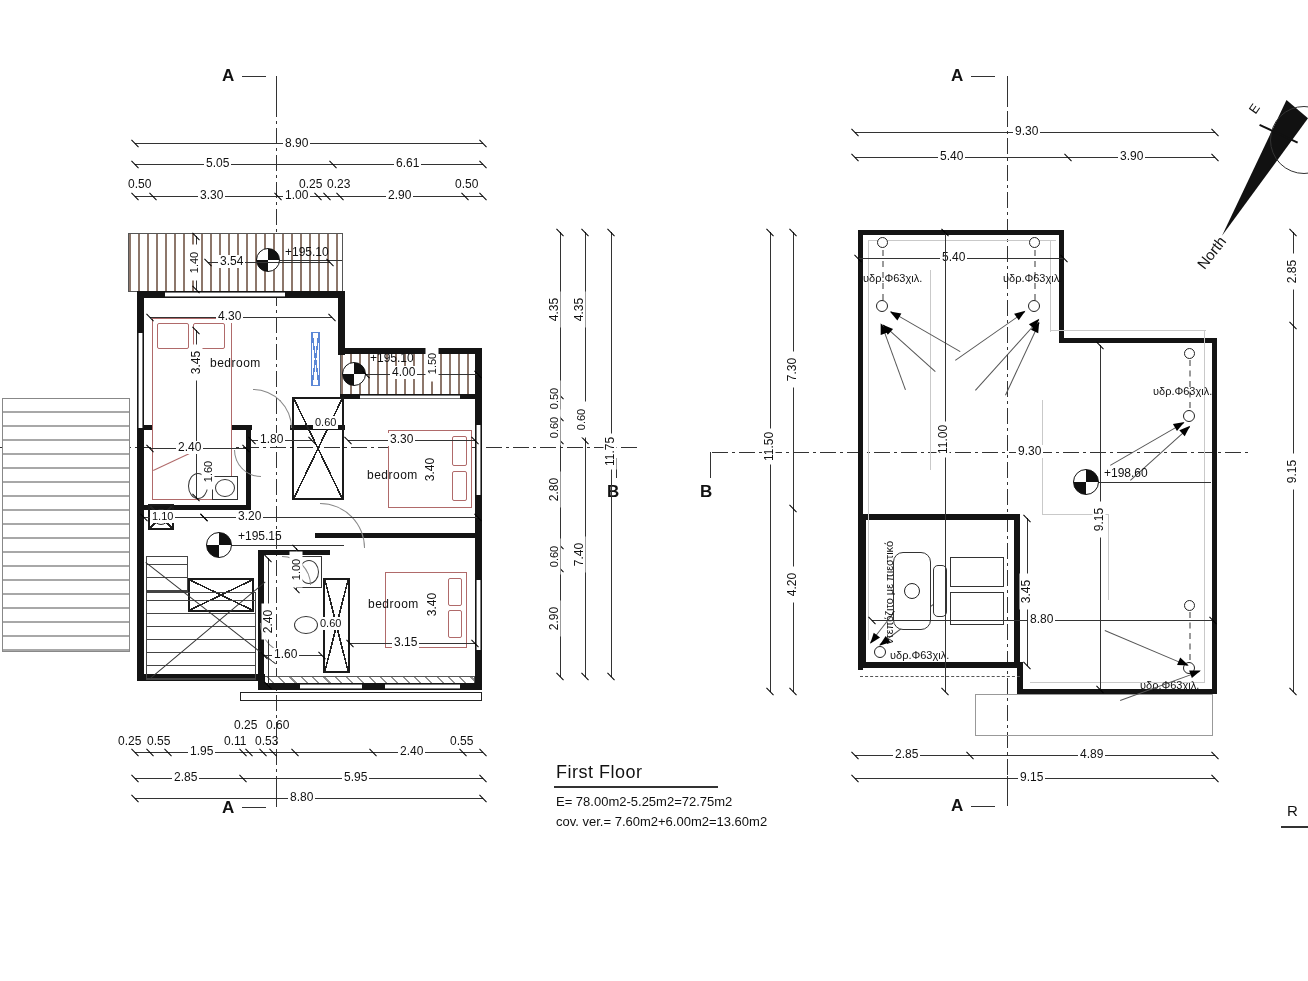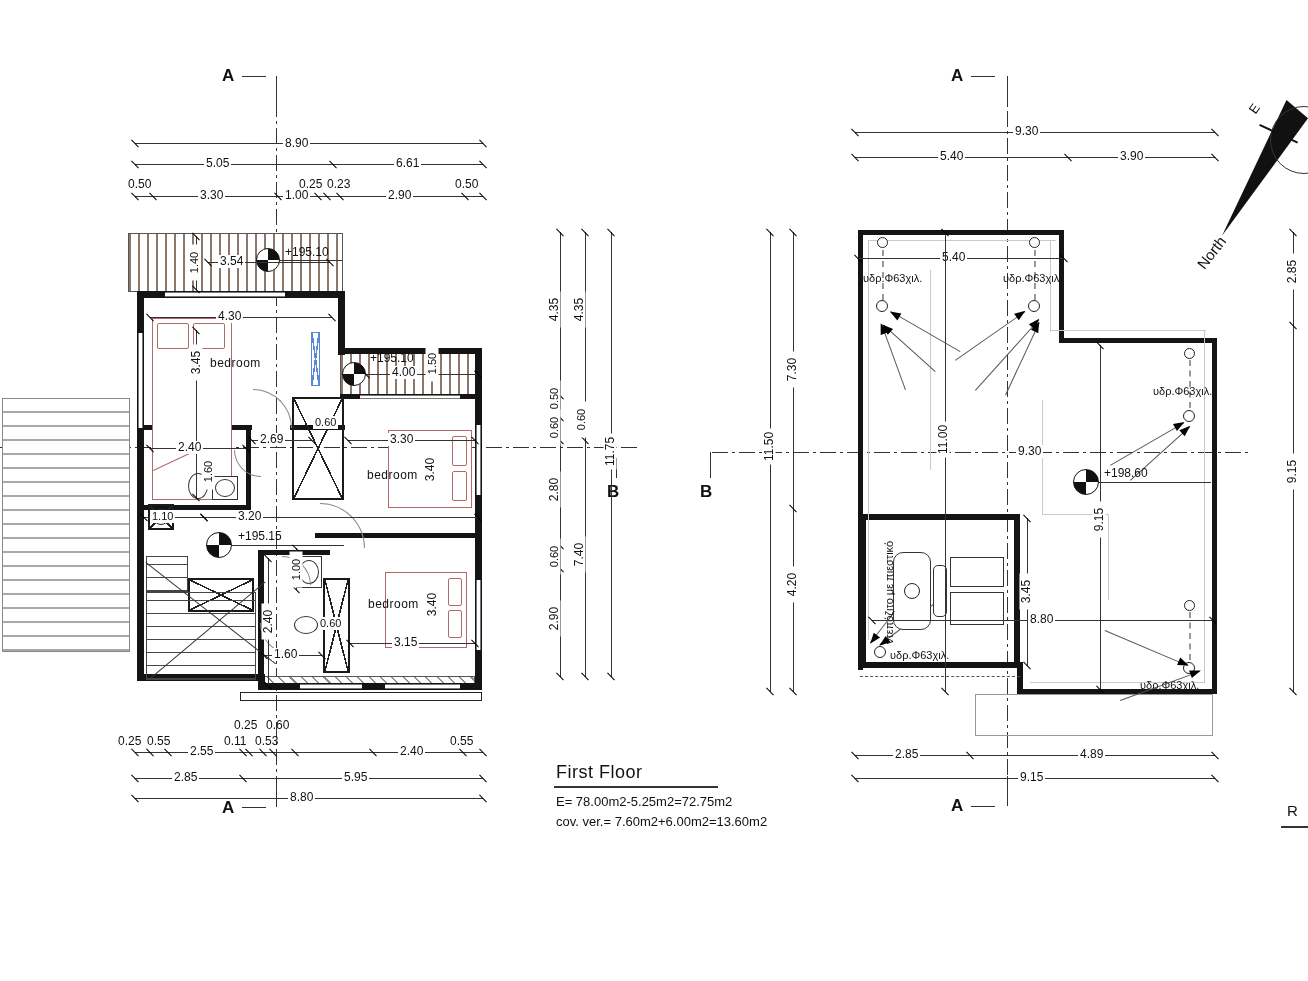--- a/index.html
+++ b/index.html
@@ -194,21 +194,21 @@
   <div class="t" style="left:163px;top:752px"></div>
   <div class="t" style="left:238px;top:752px"></div>
   <div class="t" style="left:244px;top:752px"></div>
   <div class="t" style="left:258px;top:752px"></div>
   <div class="t" style="left:268px;top:752px"></div>
   <div class="t" style="left:290px;top:752px"></div>
   <div class="t" style="left:368px;top:752px"></div>
   <div class="t" style="left:458px;top:752px"></div>
   <div class="fr" style="left:118px;top:735px">0.25</div>
   <div class="fr" style="left:147px;top:735px">0.55</div>
-  <div class="lbl" style="left:188px;top:745px">2.55</div>
+  <div class="lbl" style="left:188px;top:745px">1.95</div>
   <div class="fr" style="left:224px;top:735px">0.11</div>
   <div class="fr" style="left:255px;top:735px">0.53</div>
   <div class="fr" style="left:234px;top:719px">0.25</div>
   <div class="fr" style="left:266px;top:719px">0.60</div>
   <div class="lbl" style="left:398px;top:745px">2.40</div>
   <div class="fr" style="left:450px;top:735px">0.55</div>
   <div class="dh" style="left:135px;top:778px;width:348px"></div>
   <div class="t" style="left:238px;top:778px"></div>
   <div class="lbl" style="left:172px;top:771px">2.85</div>
   <div class="lbl" style="left:342px;top:771px">5.95</div>
@@ -240,21 +240,21 @@
   <div class="dh" style="left:208px;top:262px;width:122px"></div>
   <div class="lbl" style="left:218px;top:255px">3.54</div>
   <div class="dh" style="left:150px;top:317px;width:182px"></div>
   <div class="lbl" style="left:216px;top:310px">4.30</div>
   <div class="dv" style="left:196px;top:330px;height:168px"></div>
   <div class="lblv" style="left:178px;top:356px">3.45</div>
   <div class="dh" style="left:150px;top:448px;width:96px"></div>
   <div class="lbl" style="left:176px;top:441px">2.40</div>
   <div class="lblv small" style="left:190px;top:465px">1.60</div>
   <div class="dh" style="left:252px;top:440px;width:60px"></div>
-  <div class="lbl" style="left:258px;top:433px">2.69</div>
+  <div class="lbl" style="left:258px;top:433px">1.80</div>
   <div class="lbl small" style="left:313px;top:416px">0.60</div>
   <div class="dh" style="left:348px;top:440px;width:127px"></div>
   <div class="lbl" style="left:388px;top:433px">3.30</div>
   <div class="lblv" style="left:412px;top:463px">3.40</div>
   <div class="dh" style="left:366px;top:374px;width:112px"></div>
   <div class="lbl" style="left:390px;top:366px">4.00</div>
   <div class="lblv small" style="left:414px;top:357px">1.50</div>
   <div class="dh" style="left:144px;top:517px;width:60px"></div>
   <div class="lbl small" style="left:150px;top:510px">1.10</div>
   <div class="dh" style="left:204px;top:517px;width:274px"></div>

